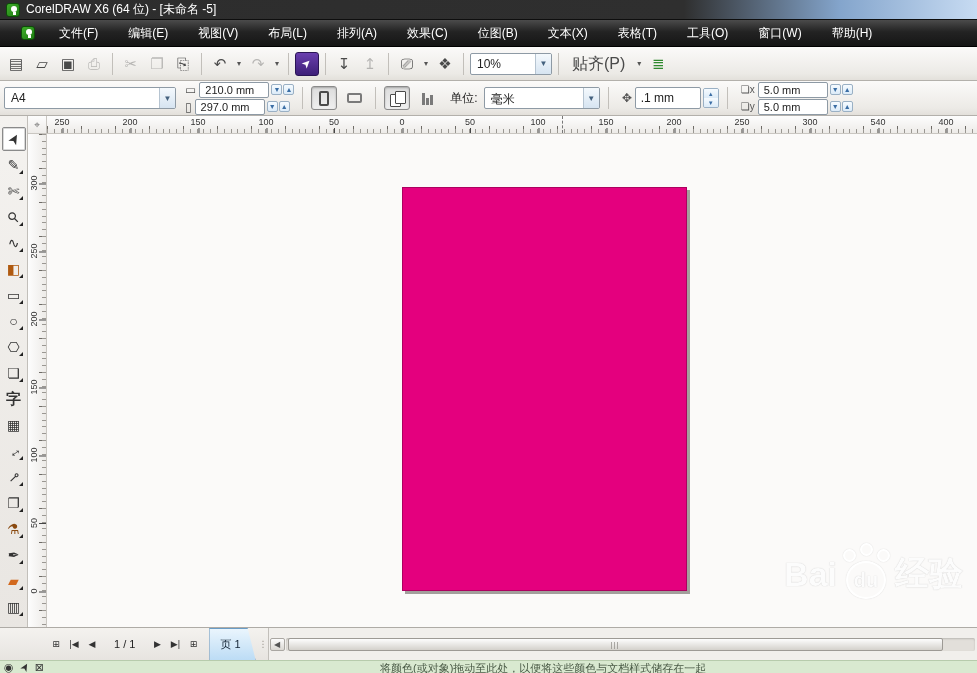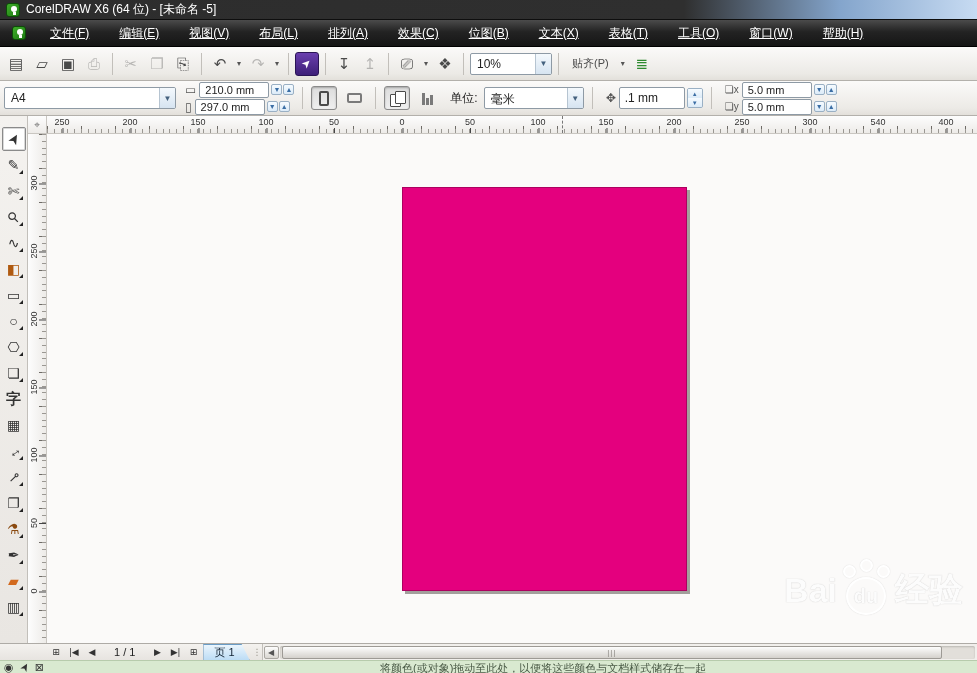--- a/index.html
+++ b/index.html
@@ -15,22 +15,22 @@
     border-bottom:1px solid #0e0e0e; }
   .corel-logo { width:14px; height:14px; border-radius:3px; position:relative; flex:0 0 14px;
     background:linear-gradient(135deg,#3fae2a,#1d7a12); border:1px solid #0c4d07; }
   .corel-logo::before { content:""; position:absolute; left:4px; top:2px; width:6px; height:6px;
     border-radius:50%; background:#fff; }
   .corel-logo::after { content:""; position:absolute; left:5.5px; top:8px; width:3px; height:3px;
     background:#fff; }
 
   
   .menubar { height:27px; flex:0 0 27px; display:flex; align-items:center; gap:2px;
-    padding:0 12px; background:linear-gradient(#4b4b4b,#232323 45%,#151515);
-    border-bottom:1px solid #000; color:#fff;text-decoration:underline; }
+    padding:0 21px; background:linear-gradient(#4b4b4b,#232323 45%,#151515);
+    border-bottom:1px solid #000; color:#fff; }
   .menu-item { padding:4px 14px; cursor:default; }
 
   
   .toolbar, .propbar { display:flex; align-items:center; padding:0 4px;
     background:linear-gradient(#fbfaf9,#eceae6 80%,#e3e0db);
     border-bottom:1px solid #b3b0ab; }
   .toolbar { height:34px; flex:0 0 34px; gap:2px; }
   .propbar { height:35px; flex:0 0 35px; gap:4px; }
   .tb-btn { width:24px; height:24px; display:flex; align-items:center; justify-content:center;
     font-size:15px; color:#4a4a4a; border:1px solid transparent; border-radius:2px; }
@@ -159,21 +159,21 @@
   .wm-url { margin-top:4px; font-size:20px; font-weight:bold; color:rgba(235,238,242,.95);
     text-shadow:0 0 1px rgba(120,120,120,.4); }
 
   
   .navrow { flex:0 0 17px; display:flex; align-items:stretch;
     background:linear-gradient(#f4f2ef,#e7e4e0); border-top:1px solid #aeaba6; font-size:11px; }
   .nav-left { display:flex; align-items:center; gap:2px; padding-left:48px; flex:0 0 auto; }
   .nav-btn { min-width:16px; height:15px; display:flex; align-items:center; justify-content:center;
     color:#333; font-size:9px; padding:0 2px; }
   .nav-count { padding:0 12px; color:#222; }
-  .page-tab { margin-left:0; height:16px; display:flex; align-items:center; padding:0 14px 0 10px;
+  .page-tab { margin-left:6px; height:32px; display:flex; align-items:center; padding:0 14px 0 10px;
     background:linear-gradient(#eaf5fd,#bcdcf5); border:1px solid #6a9cc6; border-bottom:none;
     clip-path:polygon(0 0,calc(100% - 8px) 0,100% 100%,0 100%); color:#123; }
   .nav-divider { width:10px; display:flex; align-items:center; justify-content:center;
     color:#9a978f; font-size:9px; letter-spacing:-1px; }
   .hscroll { flex:1; display:flex; align-items:center; border-left:1px solid #c2bfba;
     background:#f1efec; padding:1px; }
   .hs-arrow { width:15px; height:13px; display:flex; align-items:center; justify-content:center;
     font-size:8px; color:#555; background:linear-gradient(#fdfdfd,#dad7d2);
     border:1px solid #aaa7a2; border-radius:2px; }
   .hs-track { flex:1; height:13px; background:#e2dfda; box-shadow:inset 0 1px 2px rgba(0,0,0,.18);
@@ -268,21 +268,21 @@
     <span class="dd-arrow" data-name="launcher-dropdown-arrow">▾</span>
     <div class="tb-btn" data-name="welcome-screen-button">
         <span data-name="welcome-screen-icon">❖</span>
       </div>
     <div class="tb-sep" data-name="toolbar-separator"></div>
     <div class="combo" style="width:82px;" data-name="zoom-level-combo">
       <span class="val" data-name="zoom-level-value">10%</span>
       <span class="btn" data-name="zoom-combo-dropdown-icon">▼</span>
     </div>
     <div class="tb-sep" data-name="toolbar-separator"></div>
-    <div class="tb-btn" style="width:auto; padding:0 6px; font-size:11px;" data-name="snap-to-button">
+    <div class="tb-btn" style="width:auto; padding:0 6px; font-size:16px;align-items:flex-end;" data-name="snap-to-button">
       <span data-name="snap-to-label">贴齐(P)</span>
     </div>
     <span class="dd-arrow" data-name="snap-to-dropdown-arrow">▾</span>
     <div class="tb-btn" data-name="options-button">
         <span class="opt-glyph" data-name="options-icon">≣</span>
       </div>
   </div>
 
   <div class="propbar" data-name="property-bar">
     <div class="combo" style="width:172px;gap:8px;" data-name="paper-size-combo">
@@ -319,21 +319,21 @@
         <span class="sh-pages" data-name="all-pages-icon"></span>
       </div>
     <div class="pb-toggle" data-name="current-page-button">
         <span class="sh-bars" data-name="page-dimensions-icon">
           <i></i>
           <i></i>
           <i></i>
         </span>
       </div>
     <span class="pb-label" data-name="units-label">单位:</span>
-    <div class="combo" style="width:100px;" data-name="units-combo">
+    <div class="combo" style="width:116px;" data-name="units-combo">
       <span class="val" data-name="units-value">毫米</span>
       <span class="btn" data-name="units-dropdown-icon">▼</span>
     </div>
     <div class="tb-sep" data-name="propbar-separator"></div>
     <div class="numfield" data-name="nudge-distance-field">
       <span class="field-ico" data-name="nudge-icon">✥</span>
       <span class="box" style="width:66px;" data-name="nudge-value">.1 mm</span>
       <span class="spin-ud">
         <span class="sp" data-name="nudge-spin-up">▲</span>
         <span class="sp" data-name="nudge-spin-down">▼</span>

